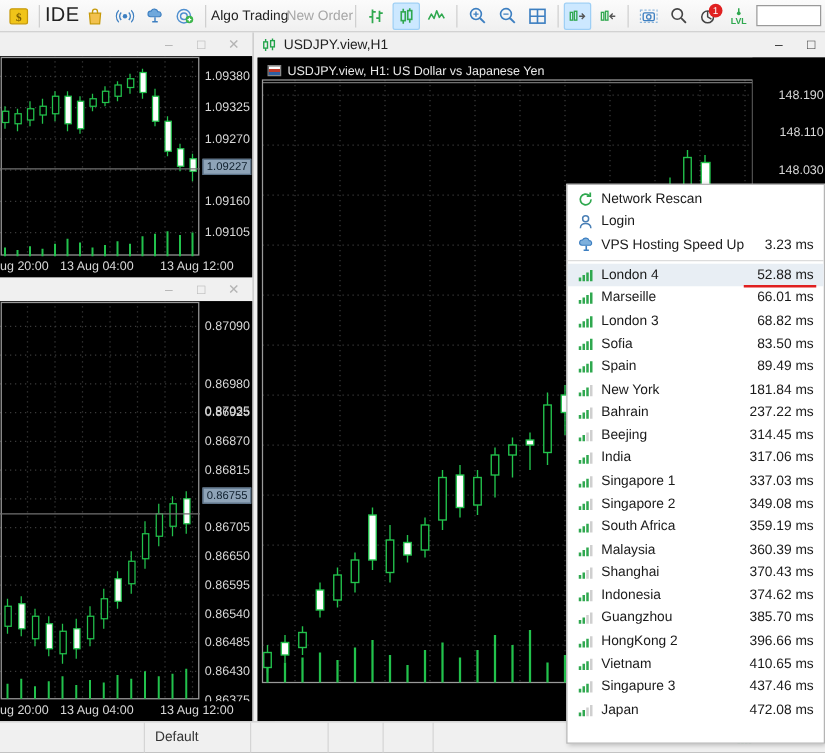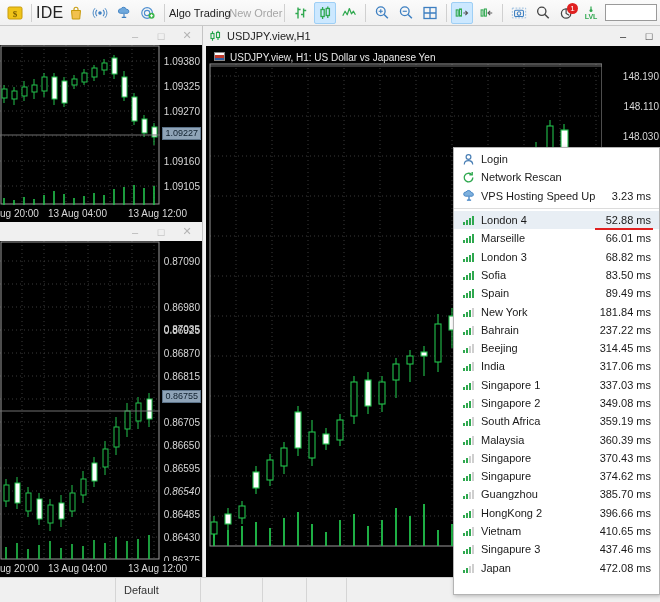--- a/index.html
+++ b/index.html
@@ -443,21 +443,21 @@
         <div class="pl" style="top:16px;">0.87090</div>
         <div class="pl" style="top:39px;margin-top:45px;">0.87035</div>
         <div class="pl" style="top:62px;">0.86980</div>
         <div class="pl" style="top:85px;">0.86925</div>
         <div class="pl" style="top:108px;">0.86870</div>
         <div class="pl" style="top:131px;">0.86815</div>
         <div class="pl" style="top:154px;">0.86760</div>
         <div class="pl" style="top:177px;">0.86705</div>
         <div class="pl" style="top:200px;">0.86650</div>
         <div class="pl" style="top:223px;">0.86595</div>
-        <div class="pl" style="top:246px;font-style:italic;">0.86540</div>
+        <div class="pl" style="top:246px;">0.86540</div>
         <div class="pl" style="top:269px;">0.86485</div>
         <div class="pl" style="top:292px;">0.86430</div>
         <div class="pl" style="top:315px;">0.86375</div>
         <div class="price-tag" style="top:149px;">0.86755</div>
       </div>
       <div class="time-axis" style="left:0; width:202px; height:16px;">
         <div class="tl" style="left:0px;top:2px;">ug 20:00</div>
         <div class="tl" style="left:48px;top:2px;">13 Aug 04:00</div>
         <div class="tl" style="left:128px;top:2px;">13 Aug 12:00</div>
       </div>
@@ -614,35 +614,35 @@
         <div class="pl" style="top:116px;">147.950</div>
       </div>
     </div>
   </div>
 
   <div id="popup">
     <div id="popup-header">
         <div class="mi">
           <span class="mi-ico">
             <svg width="13" height="13" viewBox="0 0 13 13">
+              <path d="M10.8 6.5a4.3 4.3 0 1 1-1.3-3" fill="none" stroke="#2fa84f" stroke-width="1.4"></path>
+              <path d="M10.2 1v2.8H7.4" fill="none" stroke="#2fa84f" stroke-width="1.4"></path>
+            </svg>
+          </span>
+          <span class="mi-txt">Network Rescan</span>
+          <span class="mi-val"></span>
+        </div>
+        <div class="mi">
+          <span class="mi-ico">
+            <svg width="13" height="13" viewBox="0 0 13 13">
               <circle cx="6.5" cy="4" r="2.4" fill="none" stroke="#4a7fb5" stroke-width="1.2"></circle>
               <path d="M2.3 11.5c0-2.4 1.9-3.8 4.2-3.8s4.2 1.4 4.2 3.8" fill="none" stroke="#4a7fb5" stroke-width="1.2"></path>
             </svg>
           </span>
           <span class="mi-txt">Login</span>
-          <span class="mi-val"></span>
-        </div>
-        <div class="mi">
-          <span class="mi-ico">
-            <svg width="13" height="13" viewBox="0 0 13 13">
-              <path d="M10.8 6.5a4.3 4.3 0 1 1-1.3-3" fill="none" stroke="#2fa84f" stroke-width="1.4"></path>
-              <path d="M10.2 1v2.8H7.4" fill="none" stroke="#2fa84f" stroke-width="1.4"></path>
-            </svg>
-          </span>
-          <span class="mi-txt">Network Rescan</span>
           <span class="mi-val"></span>
         </div>
         <div class="mi">
           <span class="mi-ico">
             <svg width="14" height="13" viewBox="0 0 14 13">
               <path d="M3.6 7.2a2.1 2.1 0 0 1 .4-4.2 2.9 2.9 0 0 1 5.3.5 2 2 0 0 1 1.1 3.7z" fill="#7eb0dd" stroke="#3d7fc1" stroke-width="0.9"></path>
               <path d="M7 7.6v3.6M4.9 11.2h4.2" stroke="#3d7fc1" stroke-width="1.3" fill="none"></path>
             </svg>
           </span>
           <span class="mi-txt">VPS Hosting Speed Up</span>
@@ -809,33 +809,33 @@
         </div>
         <div class="mi">
           <span class="mi-ico">
             <span class="bars">
               <i style="height:3px;background:#2fa84f"></i>
               <i style="height:5px;background:#2fa84f"></i>
               <i style="height:7px;background:#cfcfcf"></i>
               <i style="height:9px;background:#cfcfcf"></i>
             </span>
           </span>
-          <span class="mi-txt">Singapore</span>
+          <span class="mi-txt">Shanghai</span>
           <span class="mi-val">370.43 ms</span>
         </div>
         <div class="mi">
           <span class="mi-ico">
             <span class="bars">
               <i style="height:3px;background:#2fa84f"></i>
               <i style="height:5px;background:#2fa84f"></i>
               <i style="height:7px;background:#2fa84f"></i>
               <i style="height:9px;background:#cfcfcf"></i>
             </span>
           </span>
-          <span class="mi-txt">Singapure</span>
+          <span class="mi-txt">Indonesia</span>
           <span class="mi-val">374.62 ms</span>
         </div>
         <div class="mi">
           <span class="mi-ico">
             <span class="bars">
               <i style="height:3px;background:#2fa84f"></i>
               <i style="height:5px;background:#2fa84f"></i>
               <i style="height:7px;background:#cfcfcf"></i>
               <i style="height:9px;background:#cfcfcf"></i>
             </span>

